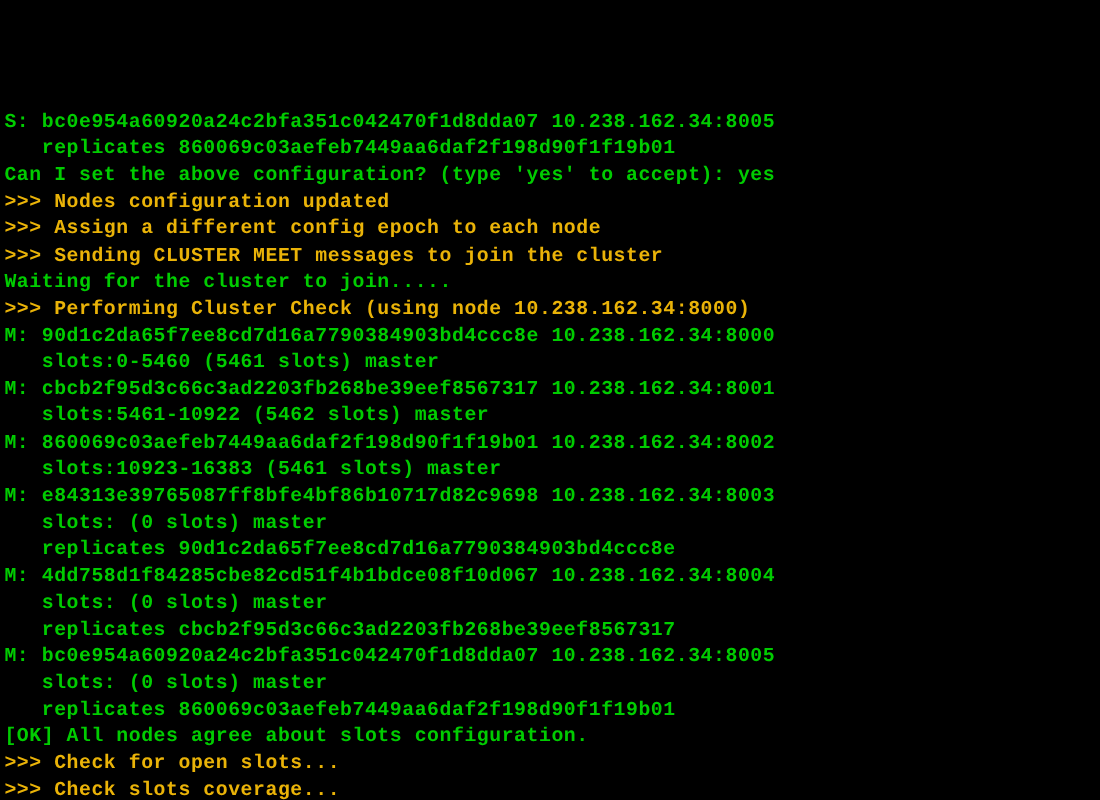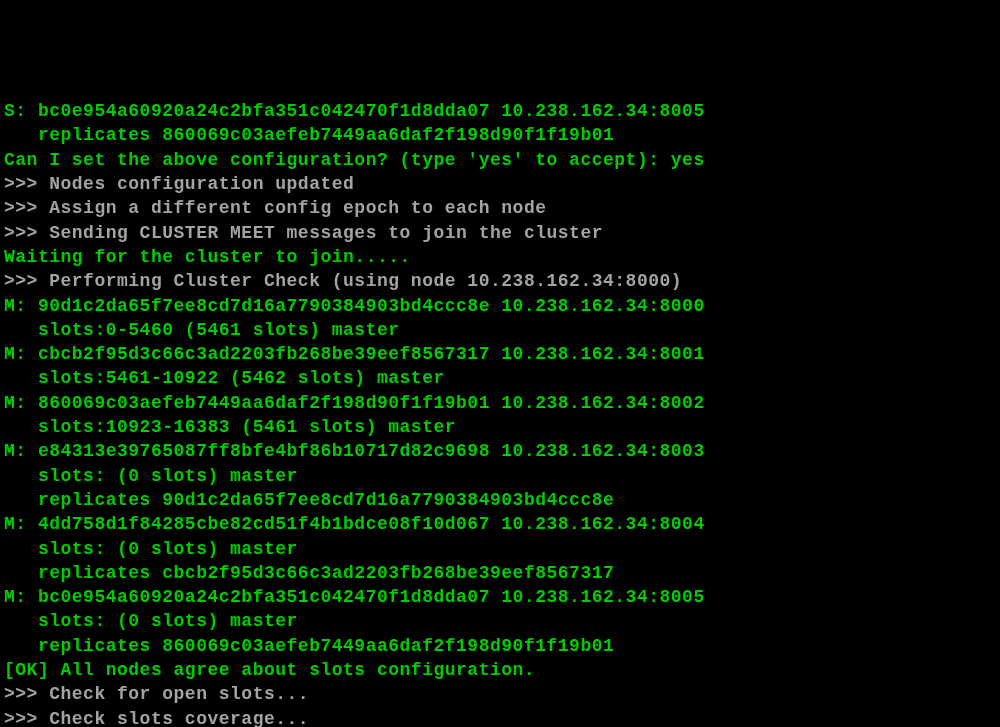--- a/index.html
+++ b/index.html
@@ -14,21 +14,21 @@
       font-weight: bold;
       line-height: 1.35;
       padding: 2px 4px;
       white-space: pre;
       letter-spacing: 0.5px;
     }
     .green {
       color: #00cc00;
     }
     .white {
-      color: #a3a3a3;
+      color: #eab308;
     }
     .line {
       display: block;
     }
   </style>
 </head>
 <body>
 
 
 

